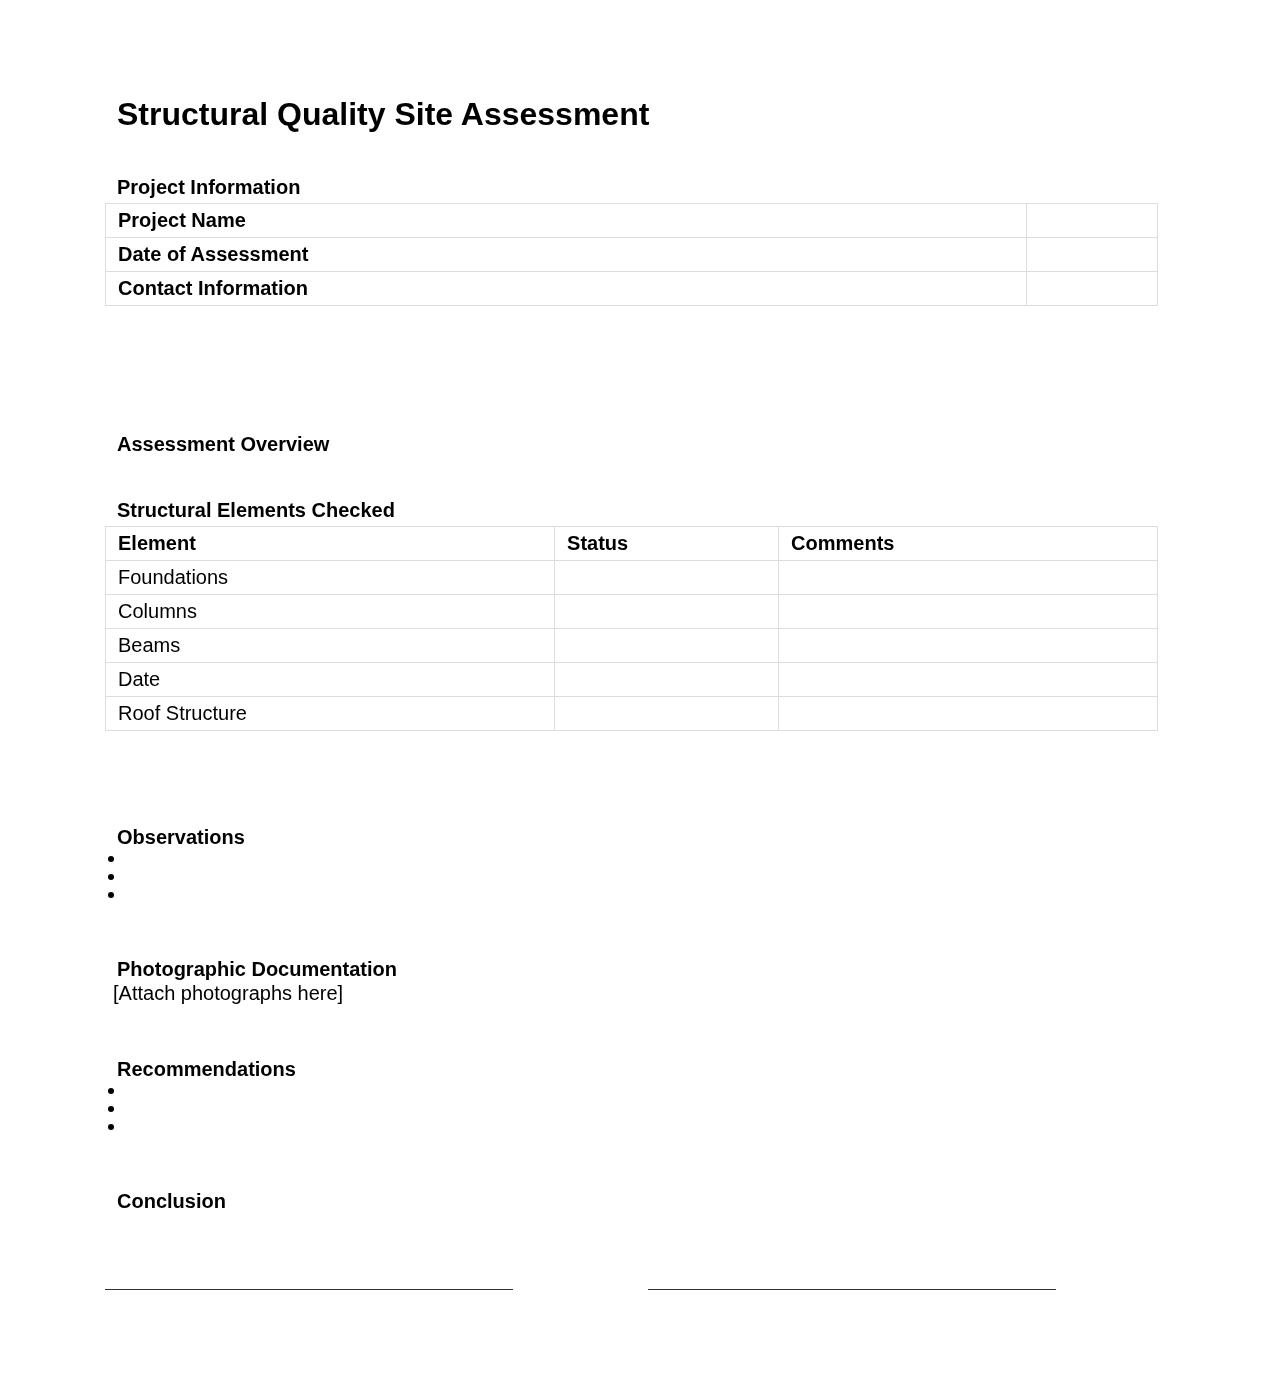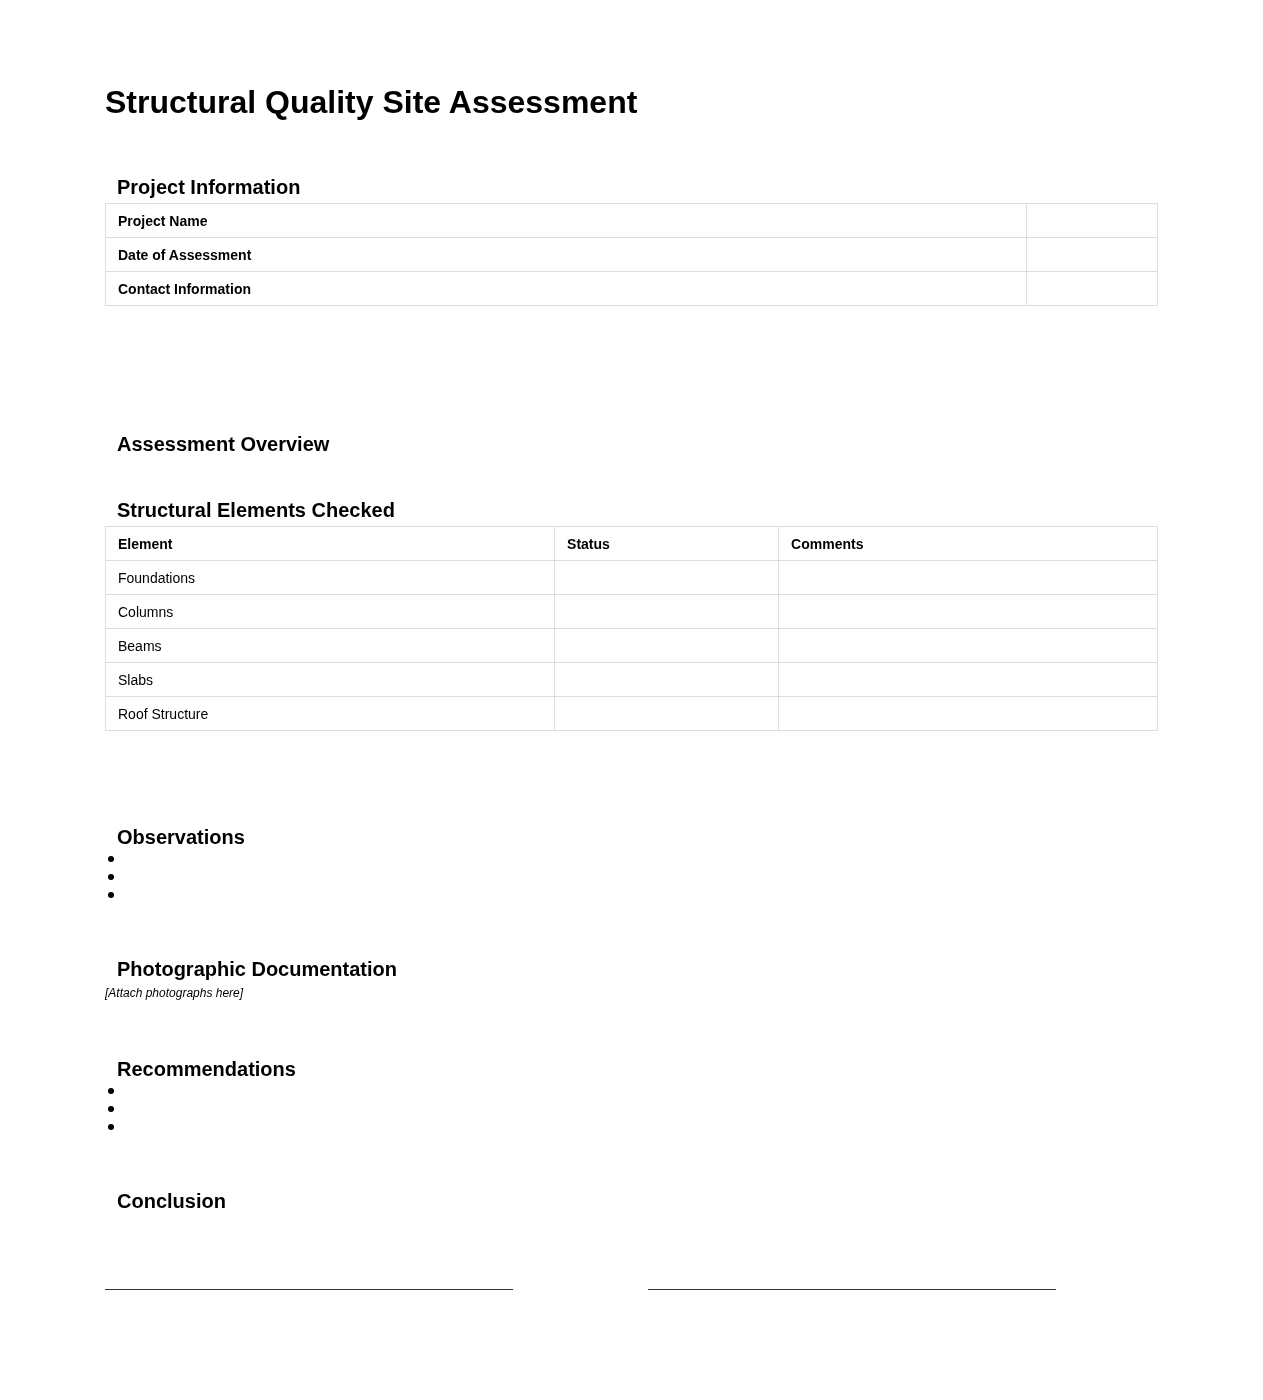--- a/index.html
+++ b/index.html
@@ -18,41 +18,41 @@
     .page {
       position: absolute;
       left: 105px;
       top: 0;
       width: 1053px;
     }
     h1 {
       position: absolute;
       left: 0;
       top: 82px;
-      margin: 0;
+      margin: 12px;
       font-size: 32px;
       font-weight: bold;
       line-height: 40px;
       white-space: nowrap;
     }
     h2 {
       position: absolute;
       left: 0;
       margin: 12px;
       font-size: 20px;
       font-weight: bold;
       line-height: 24px;
       white-space: nowrap;
     }
     table {
       position: absolute;
       left: 0;
       border-collapse: collapse;
       width: 1053px;
-      font-size: 14px;
+      font-size: 20px;
     }
     td, th {
       border: 1px solid #dddddd;
       height: 34px;
       padding: 0 0 0 12px;
       text-align: left;
       vertical-align: middle;
       box-sizing: border-box;
     }
     th { font-weight: bold; }
@@ -78,25 +78,24 @@
       position: absolute;
       left: 3px;
       top: 6px;
       width: 6px;
       height: 6px;
       border-radius: 50%;
       background: #000;
     }
     .para {
       position: absolute;
-      left: 0;
-      font-size: 12px;
+      left: 8px;
+      font-size: 20px;
       line-height: 20px;
       white-space: nowrap;
-      font-style: italic;
     }
     .sig-line {
       position: absolute;
       top: 1289px;
       height: 0;
       border-top: 1px solid #333;
       width: 408px;
     }
   </style>
 </head>
@@ -145,21 +144,21 @@
         <td>Columns</td>
         <td></td>
         <td></td>
       </tr>
       <tr>
         <td>Beams</td>
         <td></td>
         <td></td>
       </tr>
       <tr>
-        <td>Slabs</td>
+        <td>Date</td>
         <td></td>
         <td></td>
       </tr>
       <tr>
         <td>Roof Structure</td>
         <td></td>
         <td></td>
       </tr>
     </tbody>
   </table>

